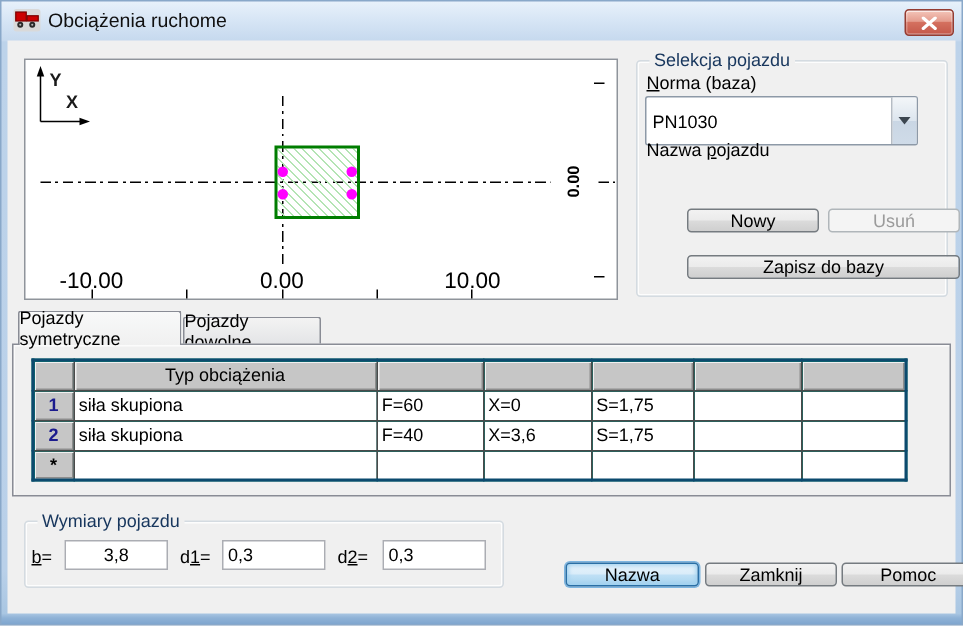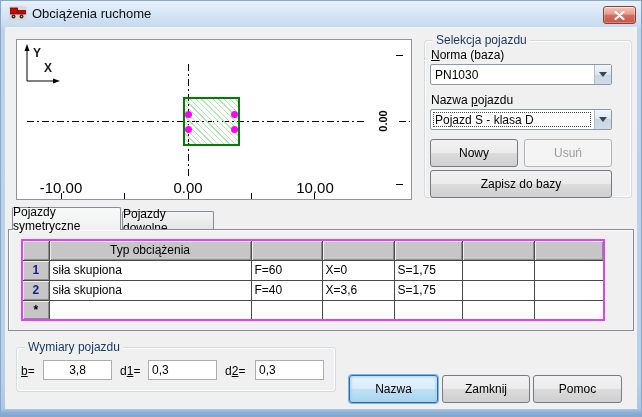--- a/index.html
+++ b/index.html
@@ -40,49 +40,49 @@
   .y-zero{position:absolute;left:352px;top:75px;width:28px;height:12px;font-size:11px;font-weight:bold;text-align:center;transform:rotate(-90deg);}
   .axis-ind{position:absolute;left:6px;top:4px;}
   .axis-ind .lbl{position:absolute;font-size:12px;font-weight:bold;color:#1a1a1a;}
   
   .groupbox{position:absolute;border:1px solid #d4dbe1;border-radius:3px;box-shadow:inset 0 0 0 1px #fdfdfd;}
   .groupbox>.gb-label{position:absolute;top:-8px;left:8px;background:#f0f0f0;padding:0 3px;color:#17365d;}
   
   .label{position:absolute;color:#000;}
   .u{text-decoration:underline;}
   .combo{
-    position:absolute;height:21px;background:#fff;border:1px solid #8d99a7;border-radius:2px;
+    position:absolute;height:33px;background:#fff;border:1px solid #8d99a7;border-radius:2px;
     display:flex;align-items:center;cursor:default;
   }
   .combo .val{flex:1;padding-left:4px;white-space:nowrap;overflow:hidden;}
   .combo .arrow-box{width:17px;height:100%;border-left:1px solid #b5bcc4;background:linear-gradient(180deg,#f3f6f9,#dce5ee 50%,#c9d6e4 50%,#cfdbe8);display:flex;align-items:center;justify-content:center;}
   .tri-down{width:0;height:0;border-left:4px solid transparent;border-right:4px solid transparent;border-top:5px solid #3c4650;}
   .combo .focus-rect{position:absolute;left:2px;top:2px;right:20px;bottom:2px;border:1px dotted #4a4a4a;pointer-events:none;}
   .btn{
-    position:absolute;height:28px;border:1px solid #757b80;border-radius:3px;
+    position:absolute;height:16px;border:1px solid #757b80;border-radius:3px;
     background:linear-gradient(180deg,#f2f2f2 0%,#ebebeb 48%,#dbdbdb 52%,#cfcfcf 100%);
-    display:flex;align-items:center;justify-content:center;font-size:12px;color:#000;cursor:pointer;
+    display:flex;align-items:center;justify-content:center;font-size:12px;color:#000;cursor:pointer;margin-left:28px;
   }
   .btn.disabled{border-color:#b0b6ba;background:#f4f4f4;color:#9b9b9b;cursor:default;}
   .btn.default-btn{
     border-color:#2a6fa5;
     box-shadow:0 0 0 1px #7db5e0, inset 0 0 3px 1px #9fd0ef;
     background:linear-gradient(180deg,#eaf4fb 0%,#d9ecf9 48%,#bfe0f5 52%,#a9d4ef 100%);
   }
   .textbox{
     position:absolute;height:20px;background:#fff;border:1px solid #abadb3;
     font-family:"Liberation Sans",sans-serif;font-size:12px;padding:0 3px;color:#000;
   }
   
   .tab{position:absolute;border:1px solid #898c95;border-bottom:none;border-radius:2px 2px 0 0;display:flex;align-items:center;justify-content:center;cursor:pointer;}
   .tab.active{left:12px;top:207px;width:109px;height:23px;background:linear-gradient(180deg,#f8f9f9,#f0f0f0);z-index:3;}
   .tab.inactive{left:122px;top:211px;width:92px;height:19px;background:linear-gradient(180deg,#f3f3f3,#e3e4e6);z-index:1;}
   .tab-page{position:absolute;left:8px;top:229px;width:626px;height:102px;background:#f0f0f0;border:1px solid #898c95;box-shadow:inset 1px 1px 0 #fbfbfb;z-index:2;}
   
-  table.grid{position:absolute;left:12px;top:9px;border-collapse:collapse;table-layout:fixed;width:582px;border:2px solid #d946ef;background:#0f766e;}
+  table.grid{position:absolute;left:12px;top:9px;border-collapse:collapse;table-layout:fixed;width:582px;border:2px solid #0c4a6e;background:#0f766e;}
   table.grid td,table.grid th{border:1px solid #4a4a4a;height:20px;padding:0 3px;font-weight:normal;font-size:12px;overflow:hidden;white-space:nowrap;}
   table.grid th{background:#c6c6c6;box-shadow:inset 1px 1px 0 #f0f0f0, inset -1px -1px 0 #8d8d8d;}
   table.grid td.cell{background:#fff;text-align:left;}
   table.grid th.rowhdr{text-align:center;color:#1b1b8e;font-weight:bold;}
   table.grid th.rowhdr.star{color:#000;}
   table.grid th.colhdr{text-align:center;color:#000;}
   
   .unit-text{position:absolute;left:0;right:0;top:9px;text-align:center;color:#000;}
   .unit-text span{margin:0 9px;}
 </style>
@@ -154,27 +154,20 @@
     <span class="gb-label">Selekcja pojazdu</span>
   </div>
   <span class="label" style="left:431px;top:48px;"><span></span><span class="u">N</span><span>orma (baza)</span></span>
   <div class="combo" style="left:430px;top:64px;width:182px;">
     <span class="val">PN1030</span>
     <span class="arrow-box">
         <span class="tri-down"></span>
       </span>
   </div>
   <span class="label" style="left:431px;top:93px;"><span>Nazwa </span><span class="u">p</span><span>ojazdu</span></span>
-  <div class="combo" style="left:430px;top:109px;width:182px;">
-    <span class="val">Pojazd S - klasa D</span>
-    <span class="arrow-box">
-        <span class="tri-down"></span>
-      </span>
-    <span class="focus-rect"></span>
-  </div>
   <div class="btn" style="left:430px;top:139px;width:88px;">Nowy</div>
   <div class="btn" style="left:430px;top:170px;width:182px;">Zapisz do bazy</div>
   <div class="btn disabled" style="left:524px;top:139px;width:88px;">Usuń</div>
 
   <div class="tab active">
       <span>Pojazdy symetryczne</span>
     </div>
   <div class="tab inactive">
       <span>Pojazdy dowolne</span>
     </div>

